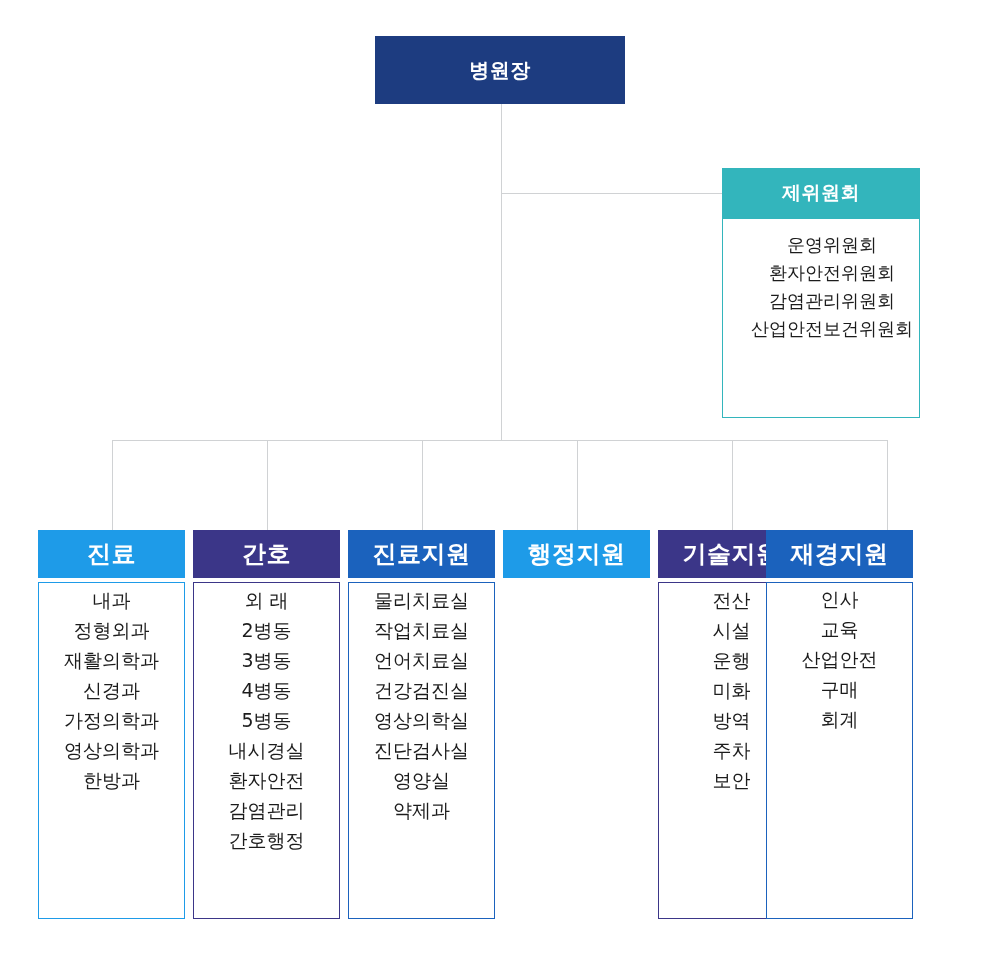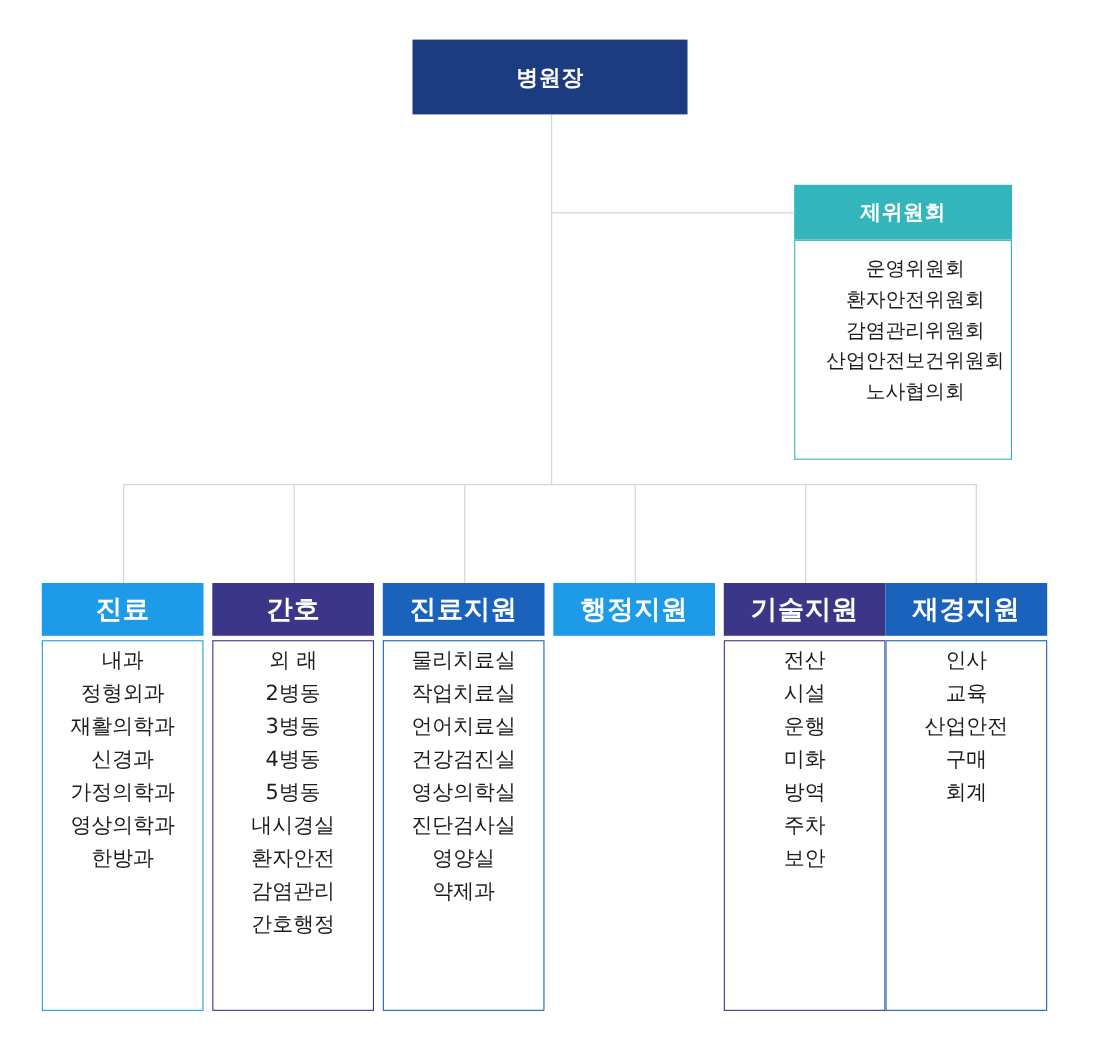--- a/index.html
+++ b/index.html
@@ -127,21 +127,20 @@
     <div class="node-head">병원장</div>
   </div>
 
   <div class="node" id="node-committee">
     <div class="node-head">제위원회</div>
     <div class="node-body">
       <div class="node-item">운영위원회</div>
       <div class="node-item">환자안전위원회</div>
       <div class="node-item">감염관리위원회</div>
       <div class="node-item">산업안전보건위원회</div>
-      <div class="node-item">노사협의회</div>
     </div>
   </div>
 
   <div class="node dept" id="dept-0" style="left:38px;">
     <div class="node-head" style="background: rgb(30, 155, 232);">진료</div>
     <div class="node-body" style="border-color: rgb(30, 155, 232);">
       <div class="node-item">내과</div>
       <div class="node-item">정형외과</div>
       <div class="node-item">재활의학과</div>
       <div class="node-item">신경과</div>
@@ -190,21 +189,21 @@
       <div class="node-item">전산</div>
       <div class="node-item">시설</div>
       <div class="node-item">운행</div>
       <div class="node-item">미화</div>
       <div class="node-item">방역</div>
       <div class="node-item">주차</div>
       <div class="node-item">보안</div>
     </div>
   </div>
 
-  <div class="node dept" id="dept-5" style="left:805px;">
+  <div class="node dept" id="dept-5" style="left:766px;font-family:Liberation Serif, serif;">
     <div class="node-head" style="background: rgb(27, 98, 189);">재경지원</div>
     <div class="node-body" style="border-color: rgb(27, 98, 189);">
       <div class="node-item">인사</div>
       <div class="node-item">교육</div>
       <div class="node-item">산업안전</div>
       <div class="node-item">구매</div>
       <div class="node-item">회계</div>
     </div>
   </div>
 

